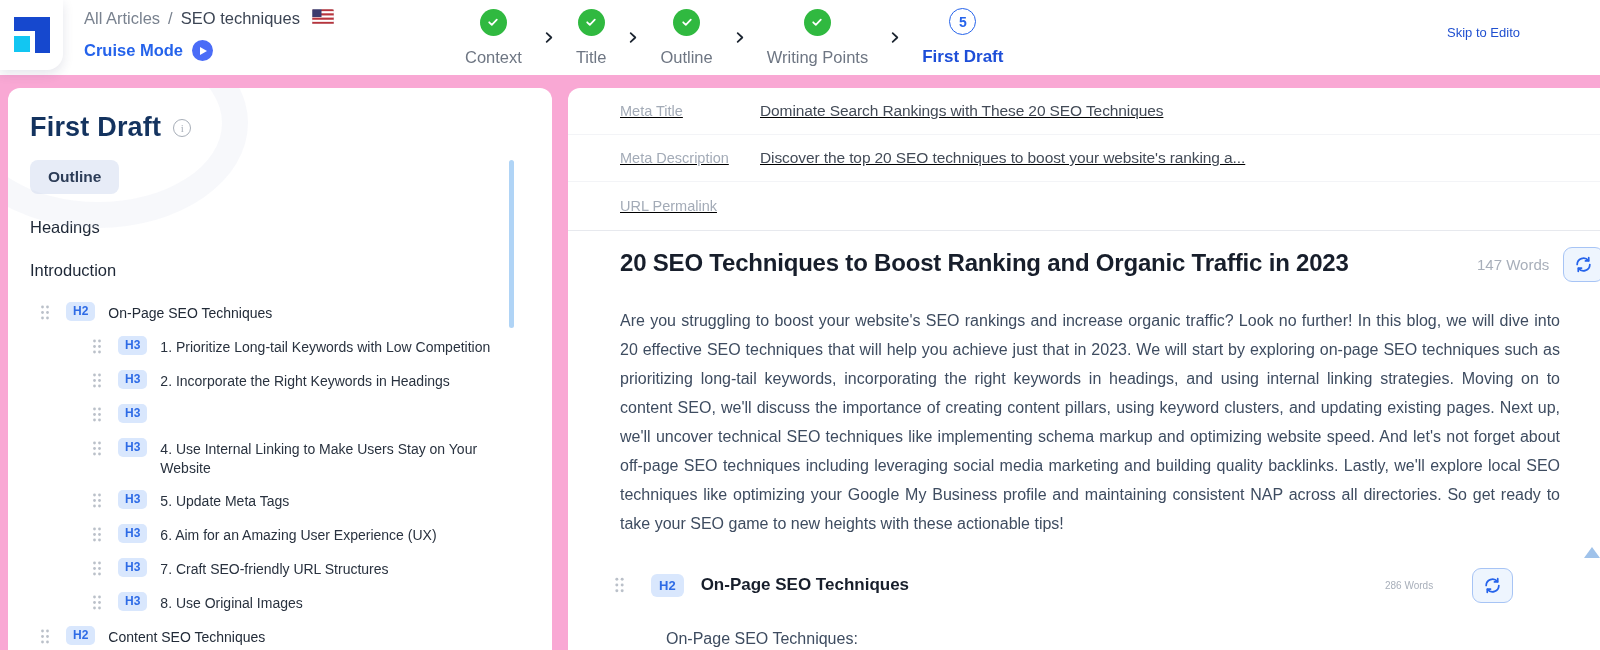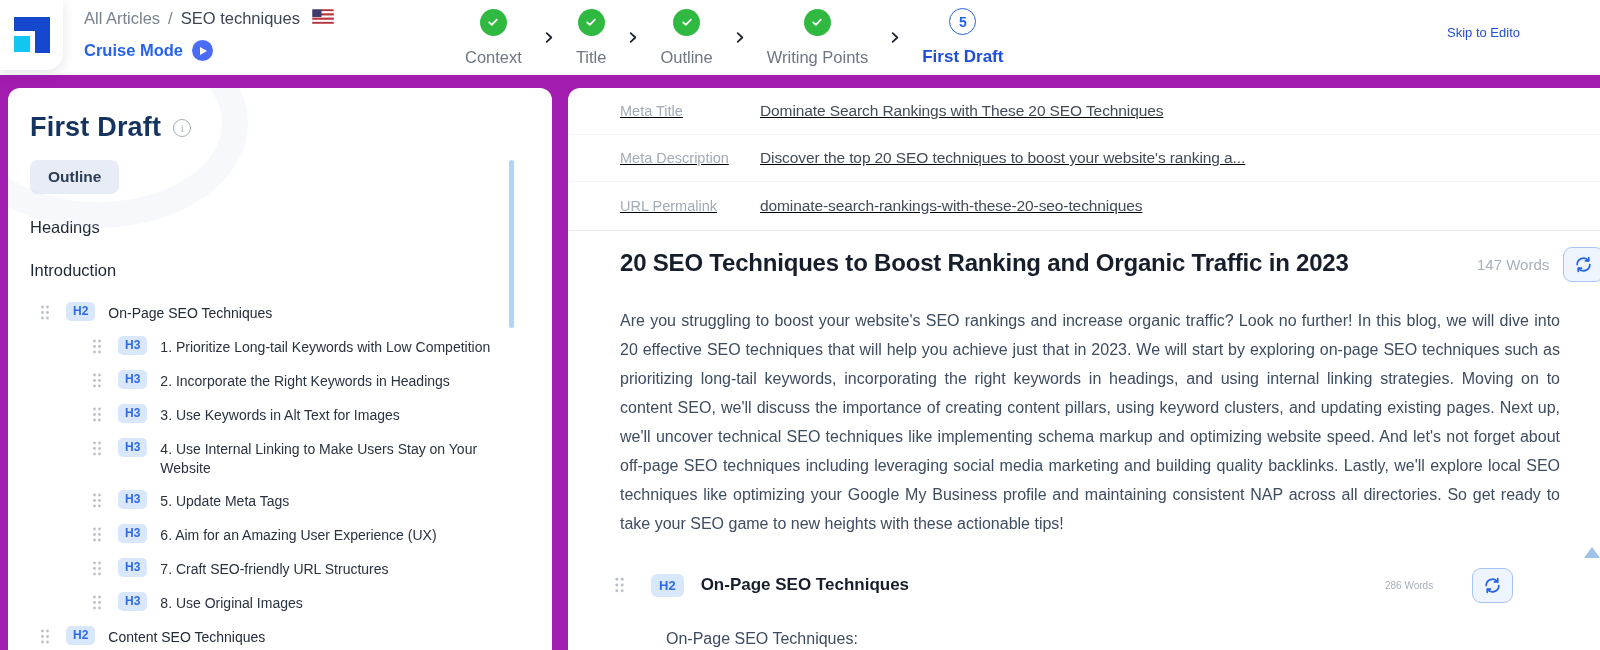--- a/index.html
+++ b/index.html
@@ -1,17 +1,17 @@
 <!DOCTYPE html>
 <html><head>
 <meta charset="utf-8">
 <style>
   * { margin:0; padding:0; box-sizing:border-box; }
   html,body { width:1600px; height:650px; font-family:"Liberation Sans", sans-serif; }
-  .page { position:relative; width:1600px; height:650px; background:#a21caf; overflow:hidden; }
+  .page { position:relative; width:1600px; height:650px; background:#f9a8d4; overflow:hidden; }
 
   
   .header { position:absolute; left:0; top:0; width:1600px; height:75px; background:#ffffff; }
   .logo-box { position:absolute; left:0; top:0; width:63px; height:70px; background:#ffffff;
               border-radius:0 0 16px 0; box-shadow:0 4px 12px rgba(30,45,90,.12); z-index:5;
               display:flex; align-items:center; justify-content:center; }
   .logo-mark { position:relative; width:36px; height:36px; }
   .breadcrumb-wrap { position:absolute; left:84px; top:9px; }
   .breadcrumb { display:flex; align-items:center; gap:8px; font-size:16.5px; color:#79828f; }
   .crumb-current { color:#3c4554; }
@@ -232,21 +232,20 @@
               <g fill="#b3bac4">
                 <circle cx="2.5" cy="2" r="1.4"></circle>
                 <circle cx="7.5" cy="2" r="1.4"></circle>
                 <circle cx="2.5" cy="7.5" r="1.4"></circle>
                 <circle cx="7.5" cy="7.5" r="1.4"></circle>
                 <circle cx="2.5" cy="13" r="1.4"></circle>
                 <circle cx="7.5" cy="13" r="1.4"></circle>
               </g>
             </svg></span>
         <span class="o-badge">H3</span>
-        <span class="o-text">3. Use Keywords in Alt Text for Images</span>
       </div>
       <div class="o-row lvl-h3">
         <span class="drag-handle"><svg width="10" height="15" viewBox="0 0 10 15">
               <g fill="#b3bac4">
                 <circle cx="2.5" cy="2" r="1.4"></circle>
                 <circle cx="7.5" cy="2" r="1.4"></circle>
                 <circle cx="2.5" cy="7.5" r="1.4"></circle>
                 <circle cx="7.5" cy="7.5" r="1.4"></circle>
                 <circle cx="2.5" cy="13" r="1.4"></circle>
                 <circle cx="7.5" cy="13" r="1.4"></circle>
@@ -336,21 +335,20 @@
       <div class="meta-row">
         <span class="meta-label">Meta Title</span>
         <span class="meta-value">Dominate Search Rankings with These 20 SEO Techniques</span>
       </div>
       <div class="meta-row">
         <span class="meta-label">Meta Description</span>
         <span class="meta-value">Discover the top 20 SEO techniques to boost your website's ranking a...</span>
       </div>
       <div class="meta-row" style="border-bottom:none">
         <span class="meta-label">URL Permalink</span>
-        <span class="meta-value">dominate-search-rankings-with-these-20-seo-techniques</span>
       </div>
     </div>
 
     <div class="h1-row">
       <span class="doc-h1">20 SEO Techniques to Boost Ranking and Organic Traffic in 2023</span>
       <span class="h1-words">147 Words</span>
       <span class="refresh-btn h1-refresh">
         <svg width="19" height="19" viewBox="0 0 24 24" fill="none" stroke="#2563eb" stroke-width="2.2" stroke-linecap="round">
           <path d="M20 12a8 8 0 0 1-14.2 5"></path>
             <path d="M4 12a8 8 0 0 1 14.2-5"></path>

